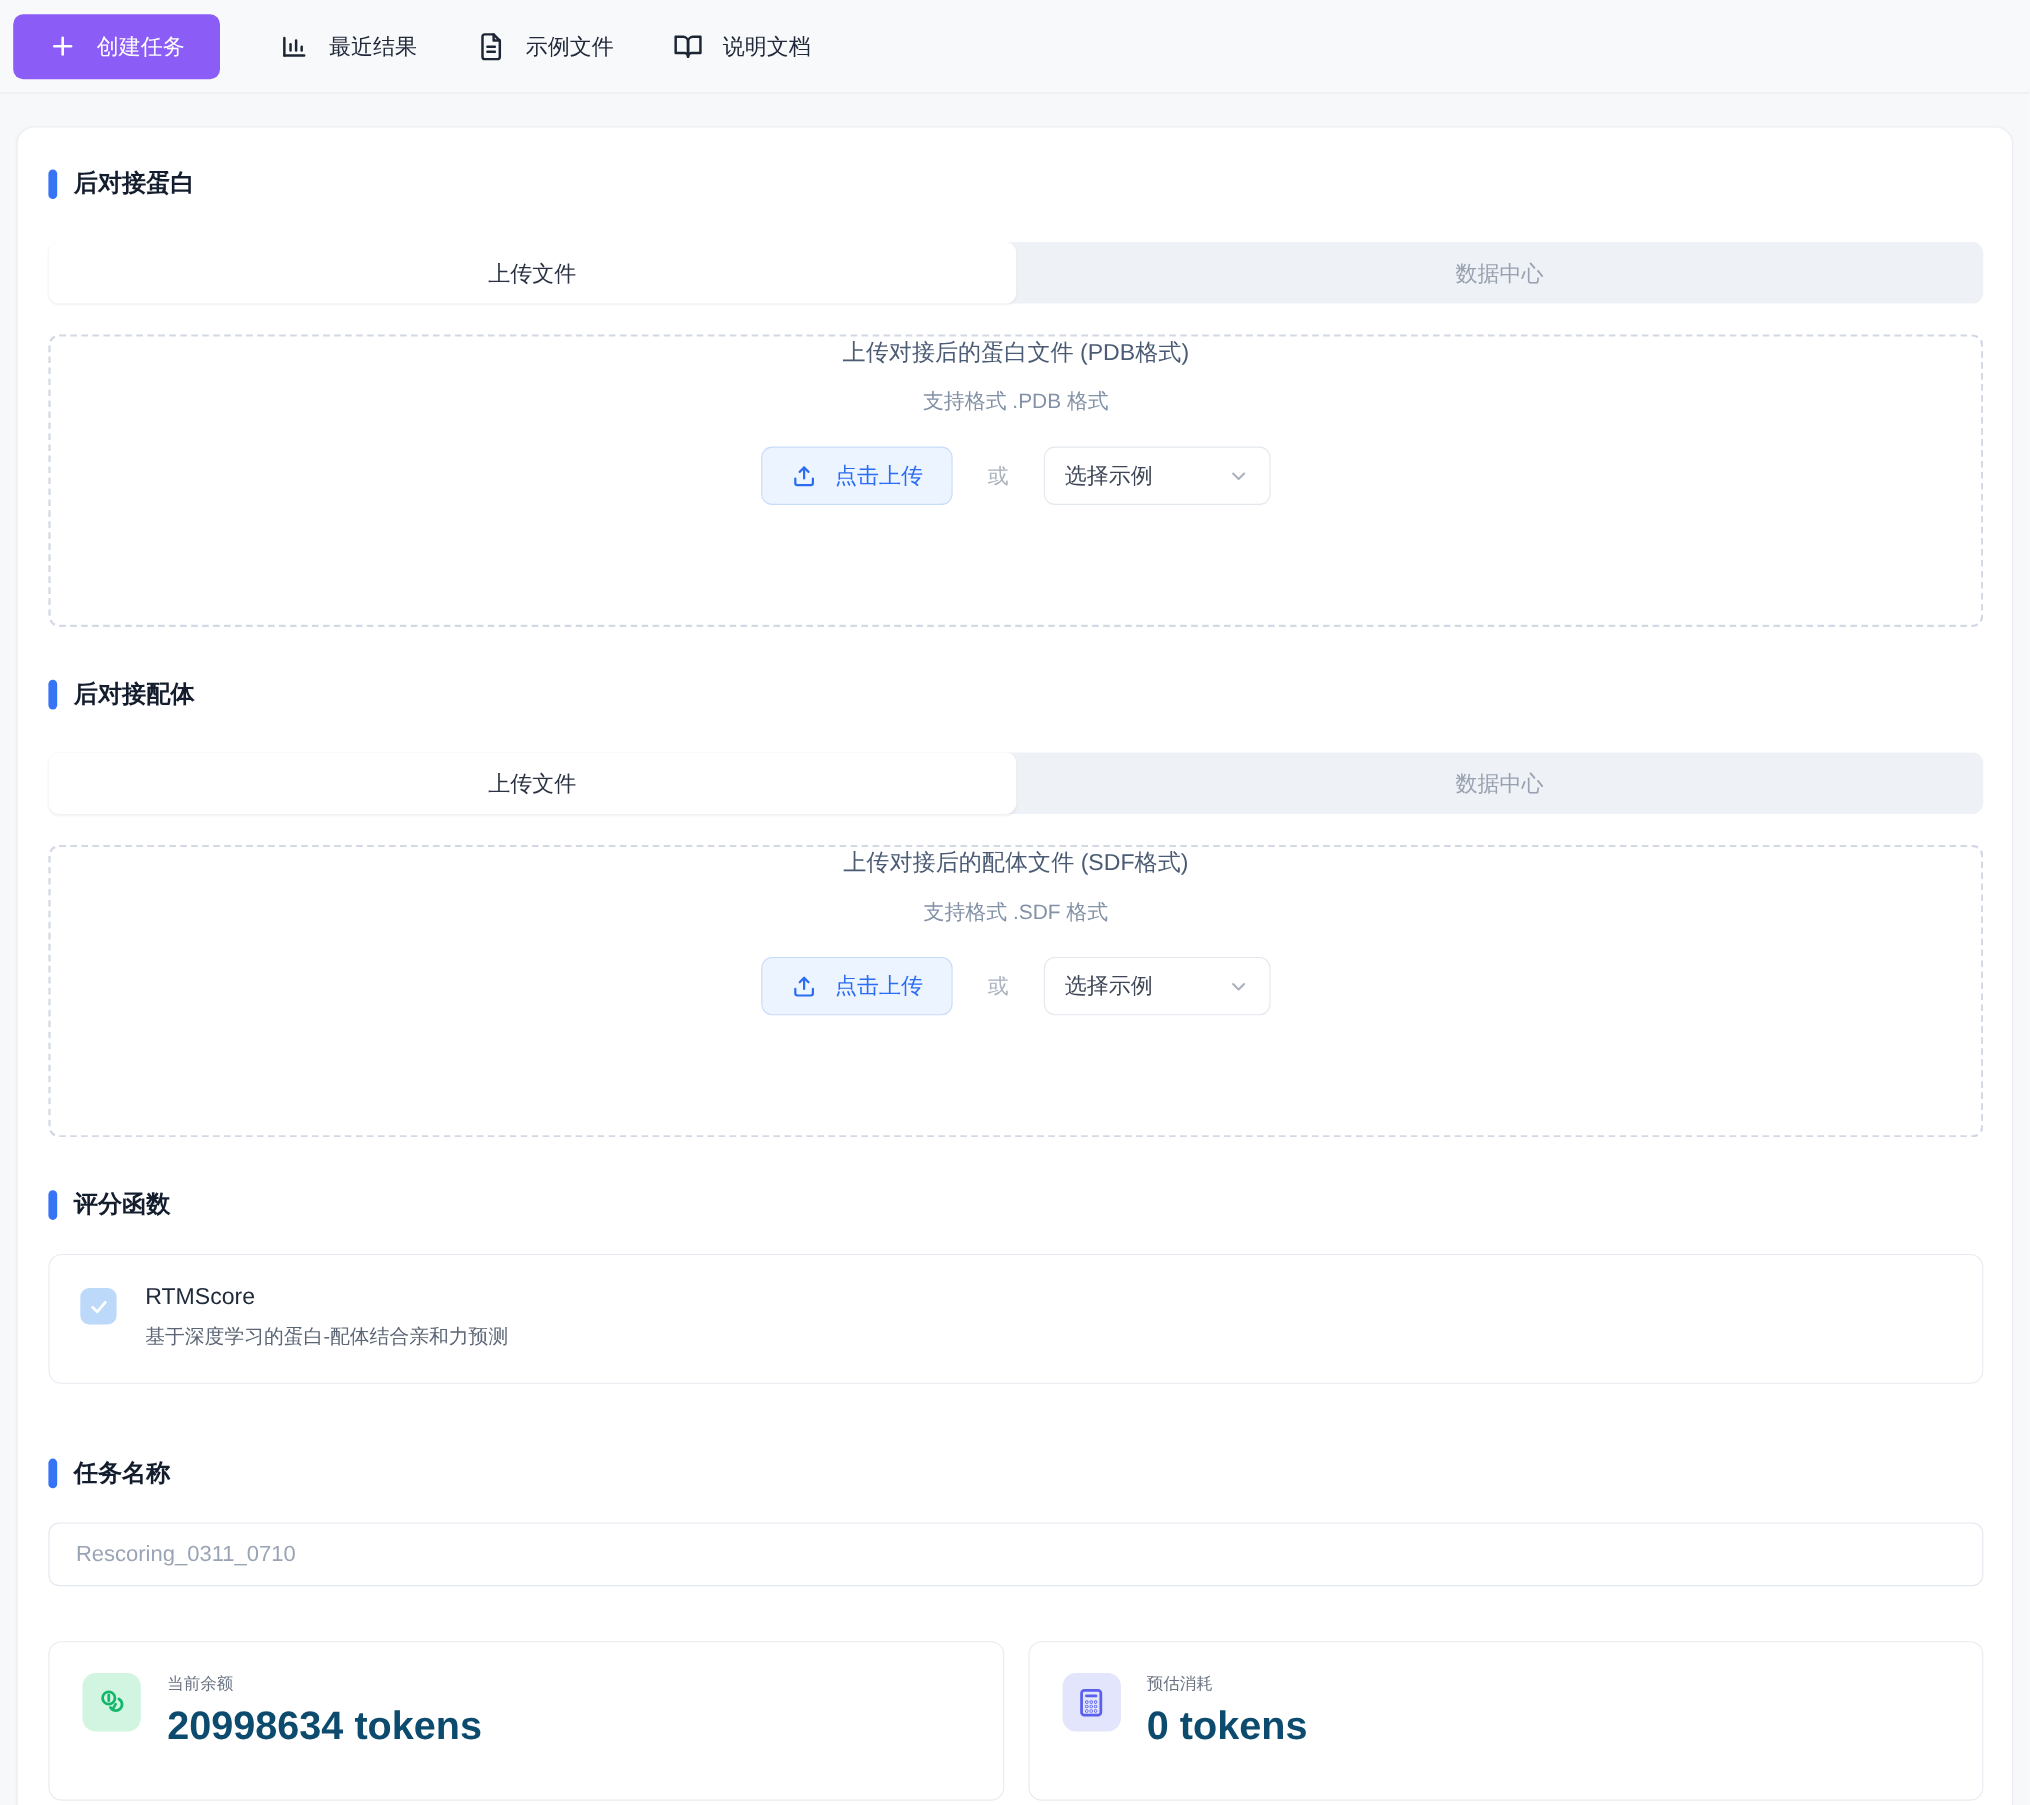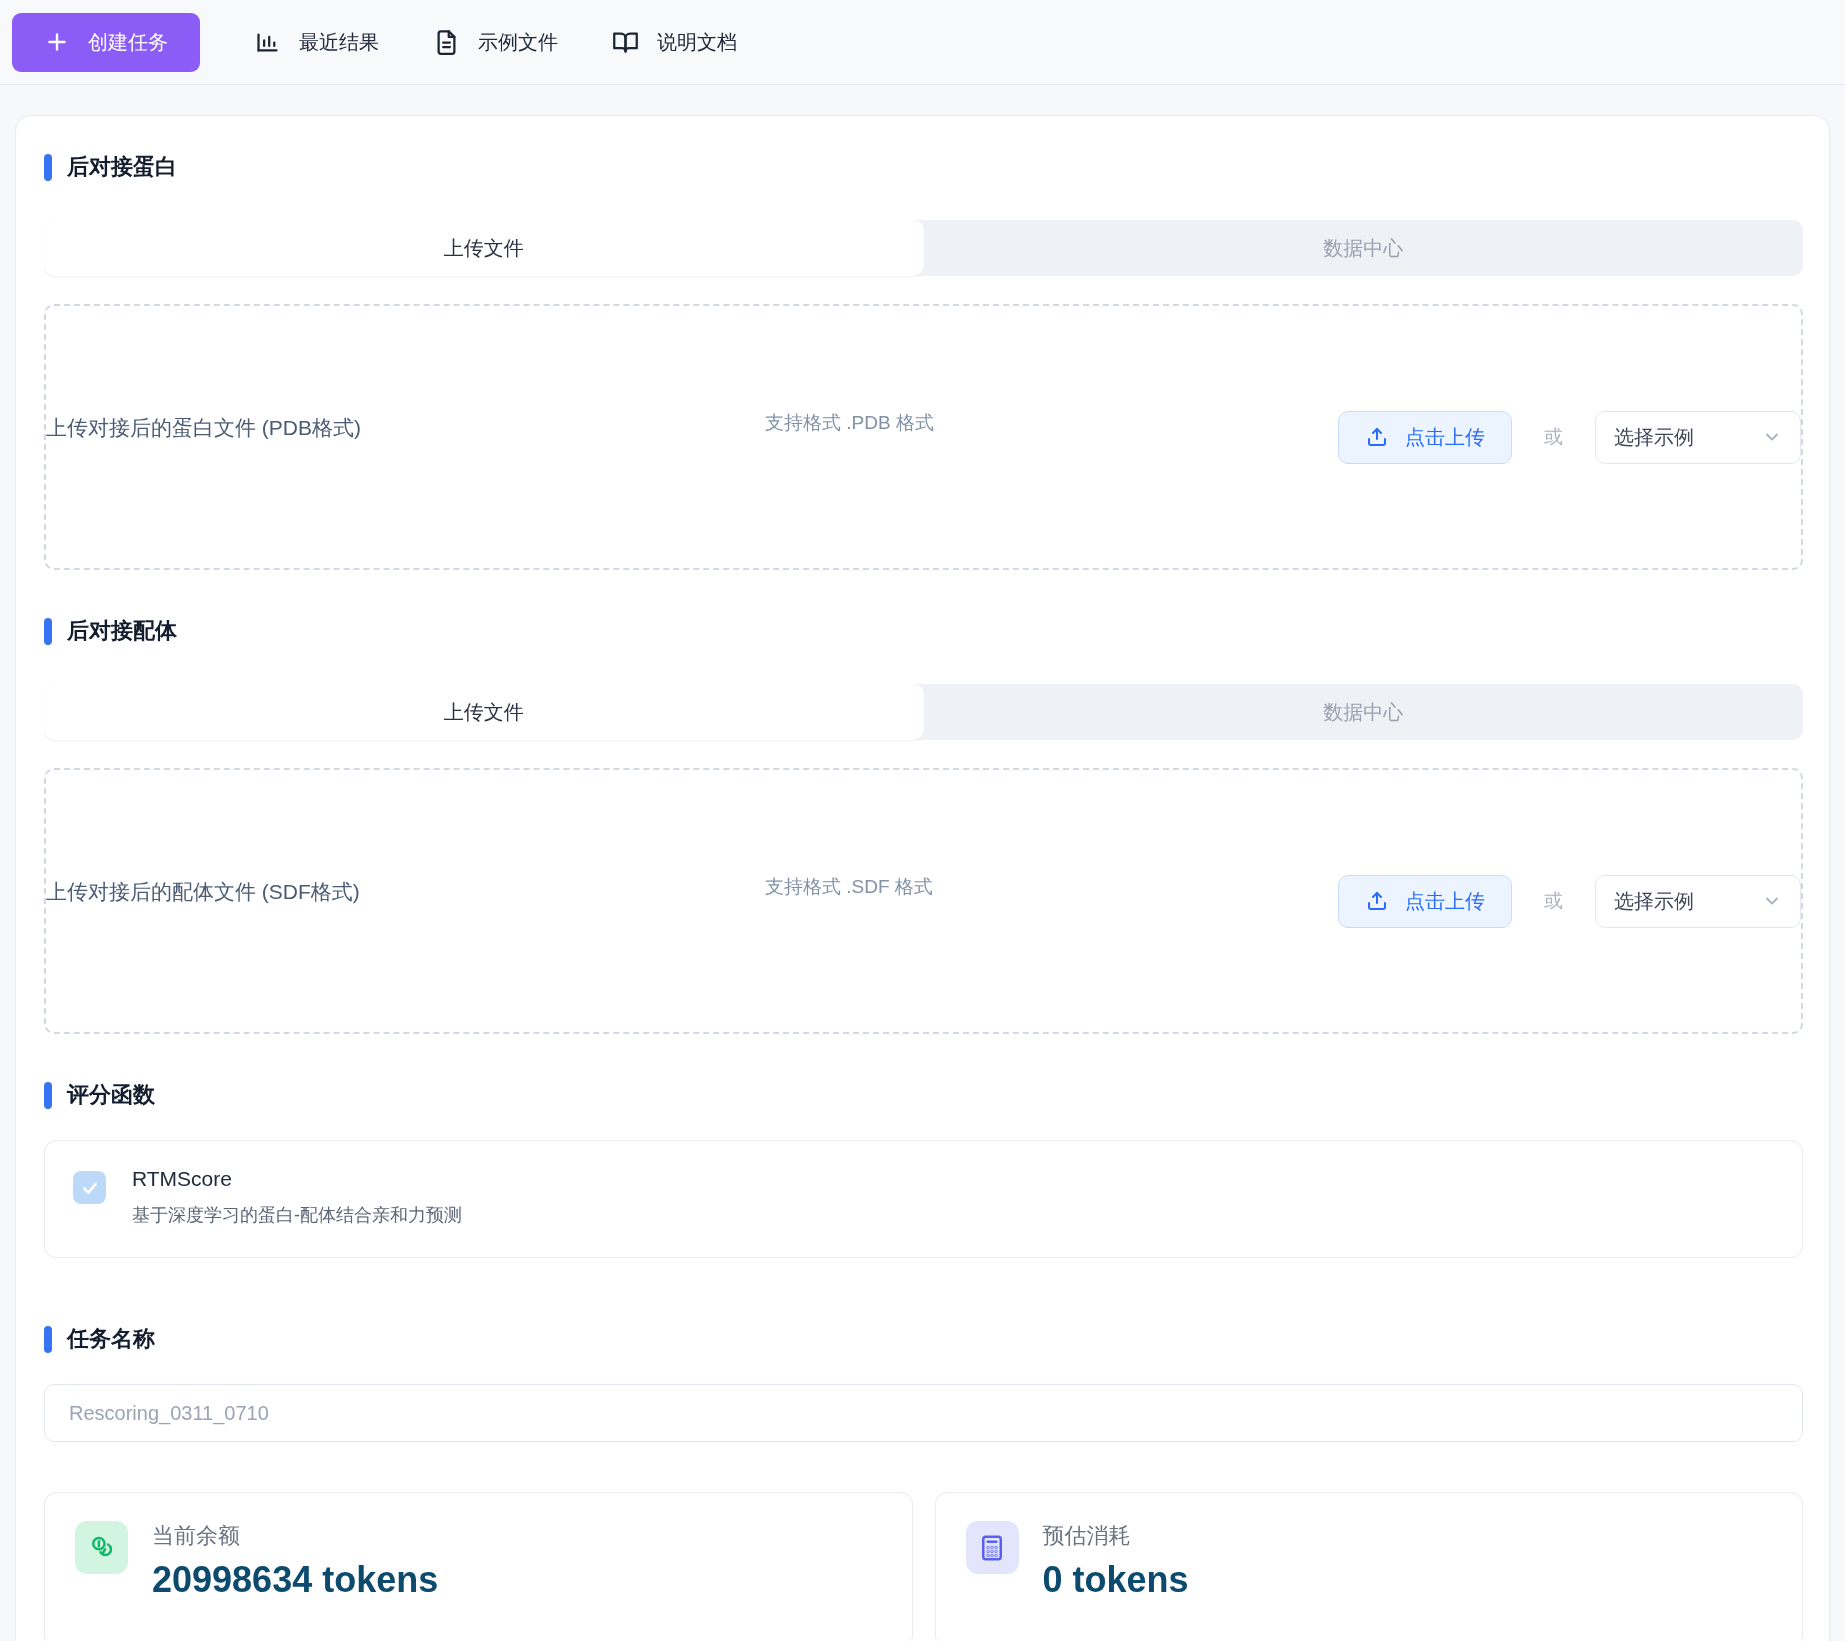--- a/index.html
+++ b/index.html
@@ -93,23 +93,23 @@
     color: #2a3142;
     box-shadow: 0 1px 2px rgba(16,24,40,.06);
   }
 
   
   .upzone {
     border: 2px dashed #d2d9e4;
     border-radius: 10px;
     height: 266px;
     display: flex;
-    flex-direction: row;
-    align-items: center;
-    justify-content: space-between;
+    flex-direction: column;
+    align-items: center;
+    justify-content: flex-start;
     text-align: center;
     margin-bottom: 46px;
     background: #ffffff;
   }
   .up-title { font-size: 21px; color: #4b5b74; margin-bottom: 18px; }
   .up-hint  { font-size: 19px; color: #8291a6; margin-bottom: 28px; }
   .up-row   { display: flex; align-items: center; gap: 32px; }
   .upload-btn {
     display: inline-flex;
     align-items: center;
@@ -192,21 +192,21 @@
   .token-icon {
     width: 53px; height: 53px;
     border-radius: 12px;
     display: flex;
     align-items: center;
     justify-content: center;
     flex: none;
   }
   .token-icon.green  { background: #d2f5e2; color: #12b76a; }
   .token-icon.indigo { background: #e2e5fb; color: #5a5ff0; }
-  .token-label { font-size: 22px; color: #6a7382; margin-bottom: 8px; }
+  .token-label { font-size: 15px; color: #6a7382; margin-bottom: 8px; }
   .token-value { font-size: 36px; font-weight: 700; color: #0c4a6e; }
 </style>
 </head>
 <body>
 
 <div class="toolbar">
   <button class="btn-create">
     <span>
       <svg width="26" height="26" viewBox="0 0 24 24" fill="none" stroke="currentColor" stroke-width="2.2" stroke-linecap="round">
           <line x1="12" y1="5" x2="12" y2="19"></line>

